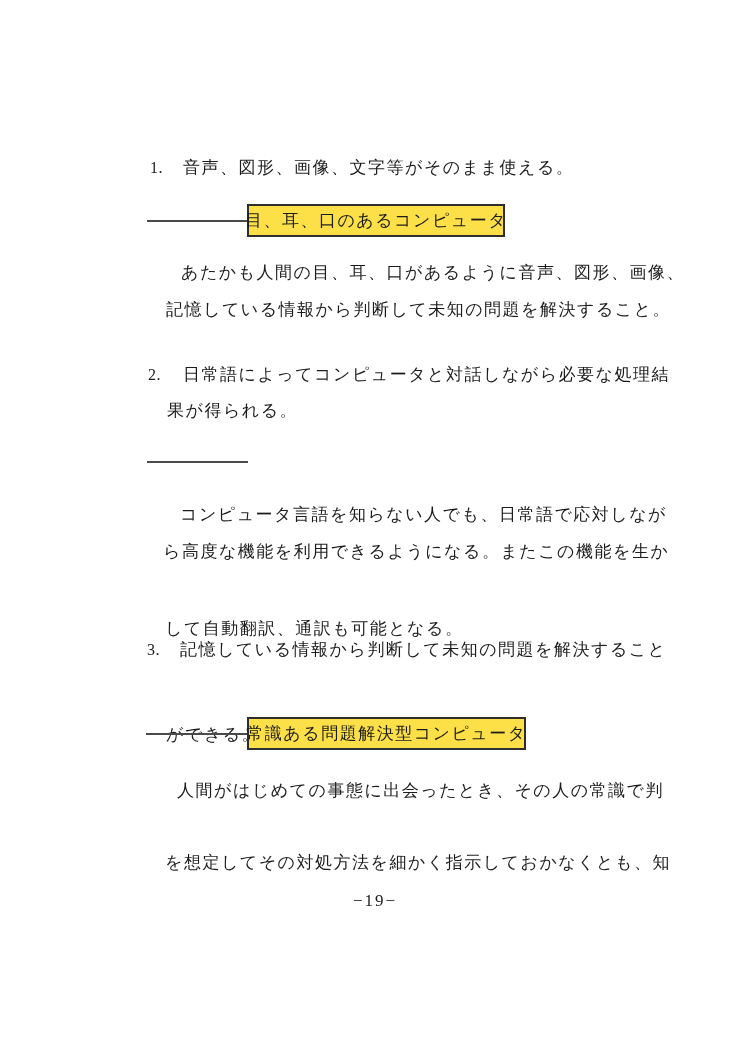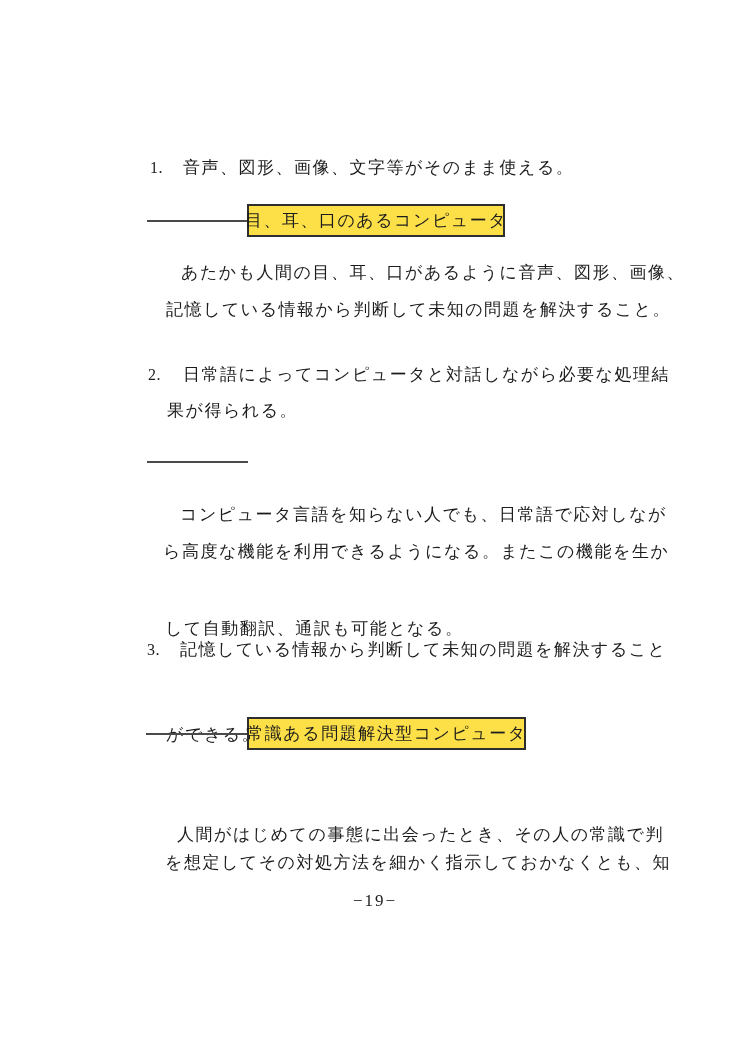--- a/index.html
+++ b/index.html
@@ -75,18 +75,18 @@
   <span class="line" style="left:163px; top:541px;">ら高度な機能を利用できるようになる。またこの機能を生か</span>
   <span class="line" style="left:165px; top:578px;margin-top:40px;">して自動翻訳、通訳も可能となる。</span>
 
   <span class="num" style="left:147px; top:639px;">3.</span>
   <span class="line" style="left:180px; top:639px;">記憶している情報から判断して未知の問題を解決すること</span>
   <span class="line" style="left:166px; top:676px;margin-top:48px;">ができる。</span>
 
   <div class="leader" style="left:146px; top:733px; width:101px;"></div>
   <div class="heading-box" style="left:247px; top:717px; width:275px;">常識ある問題解決型コンピュータ</div>
 
-  <span class="line" style="left:177px; top:780px;margin-top:44px;">人間がはじめての事態に出会ったとき、その人の常識で判</span>
+  <span class="line" style="left:177px; top:780px;">人間がはじめての事態に出会ったとき、その人の常識で判</span>
   <span class="line" style="left:165px; top:852px;text-align:right;">を想定してその対処方法を細かく指示しておかなくとも、知</span>
 
   <div class="page-number" style="top:891px;">−19−</div>
 
 </div>
 
 </body></html>

